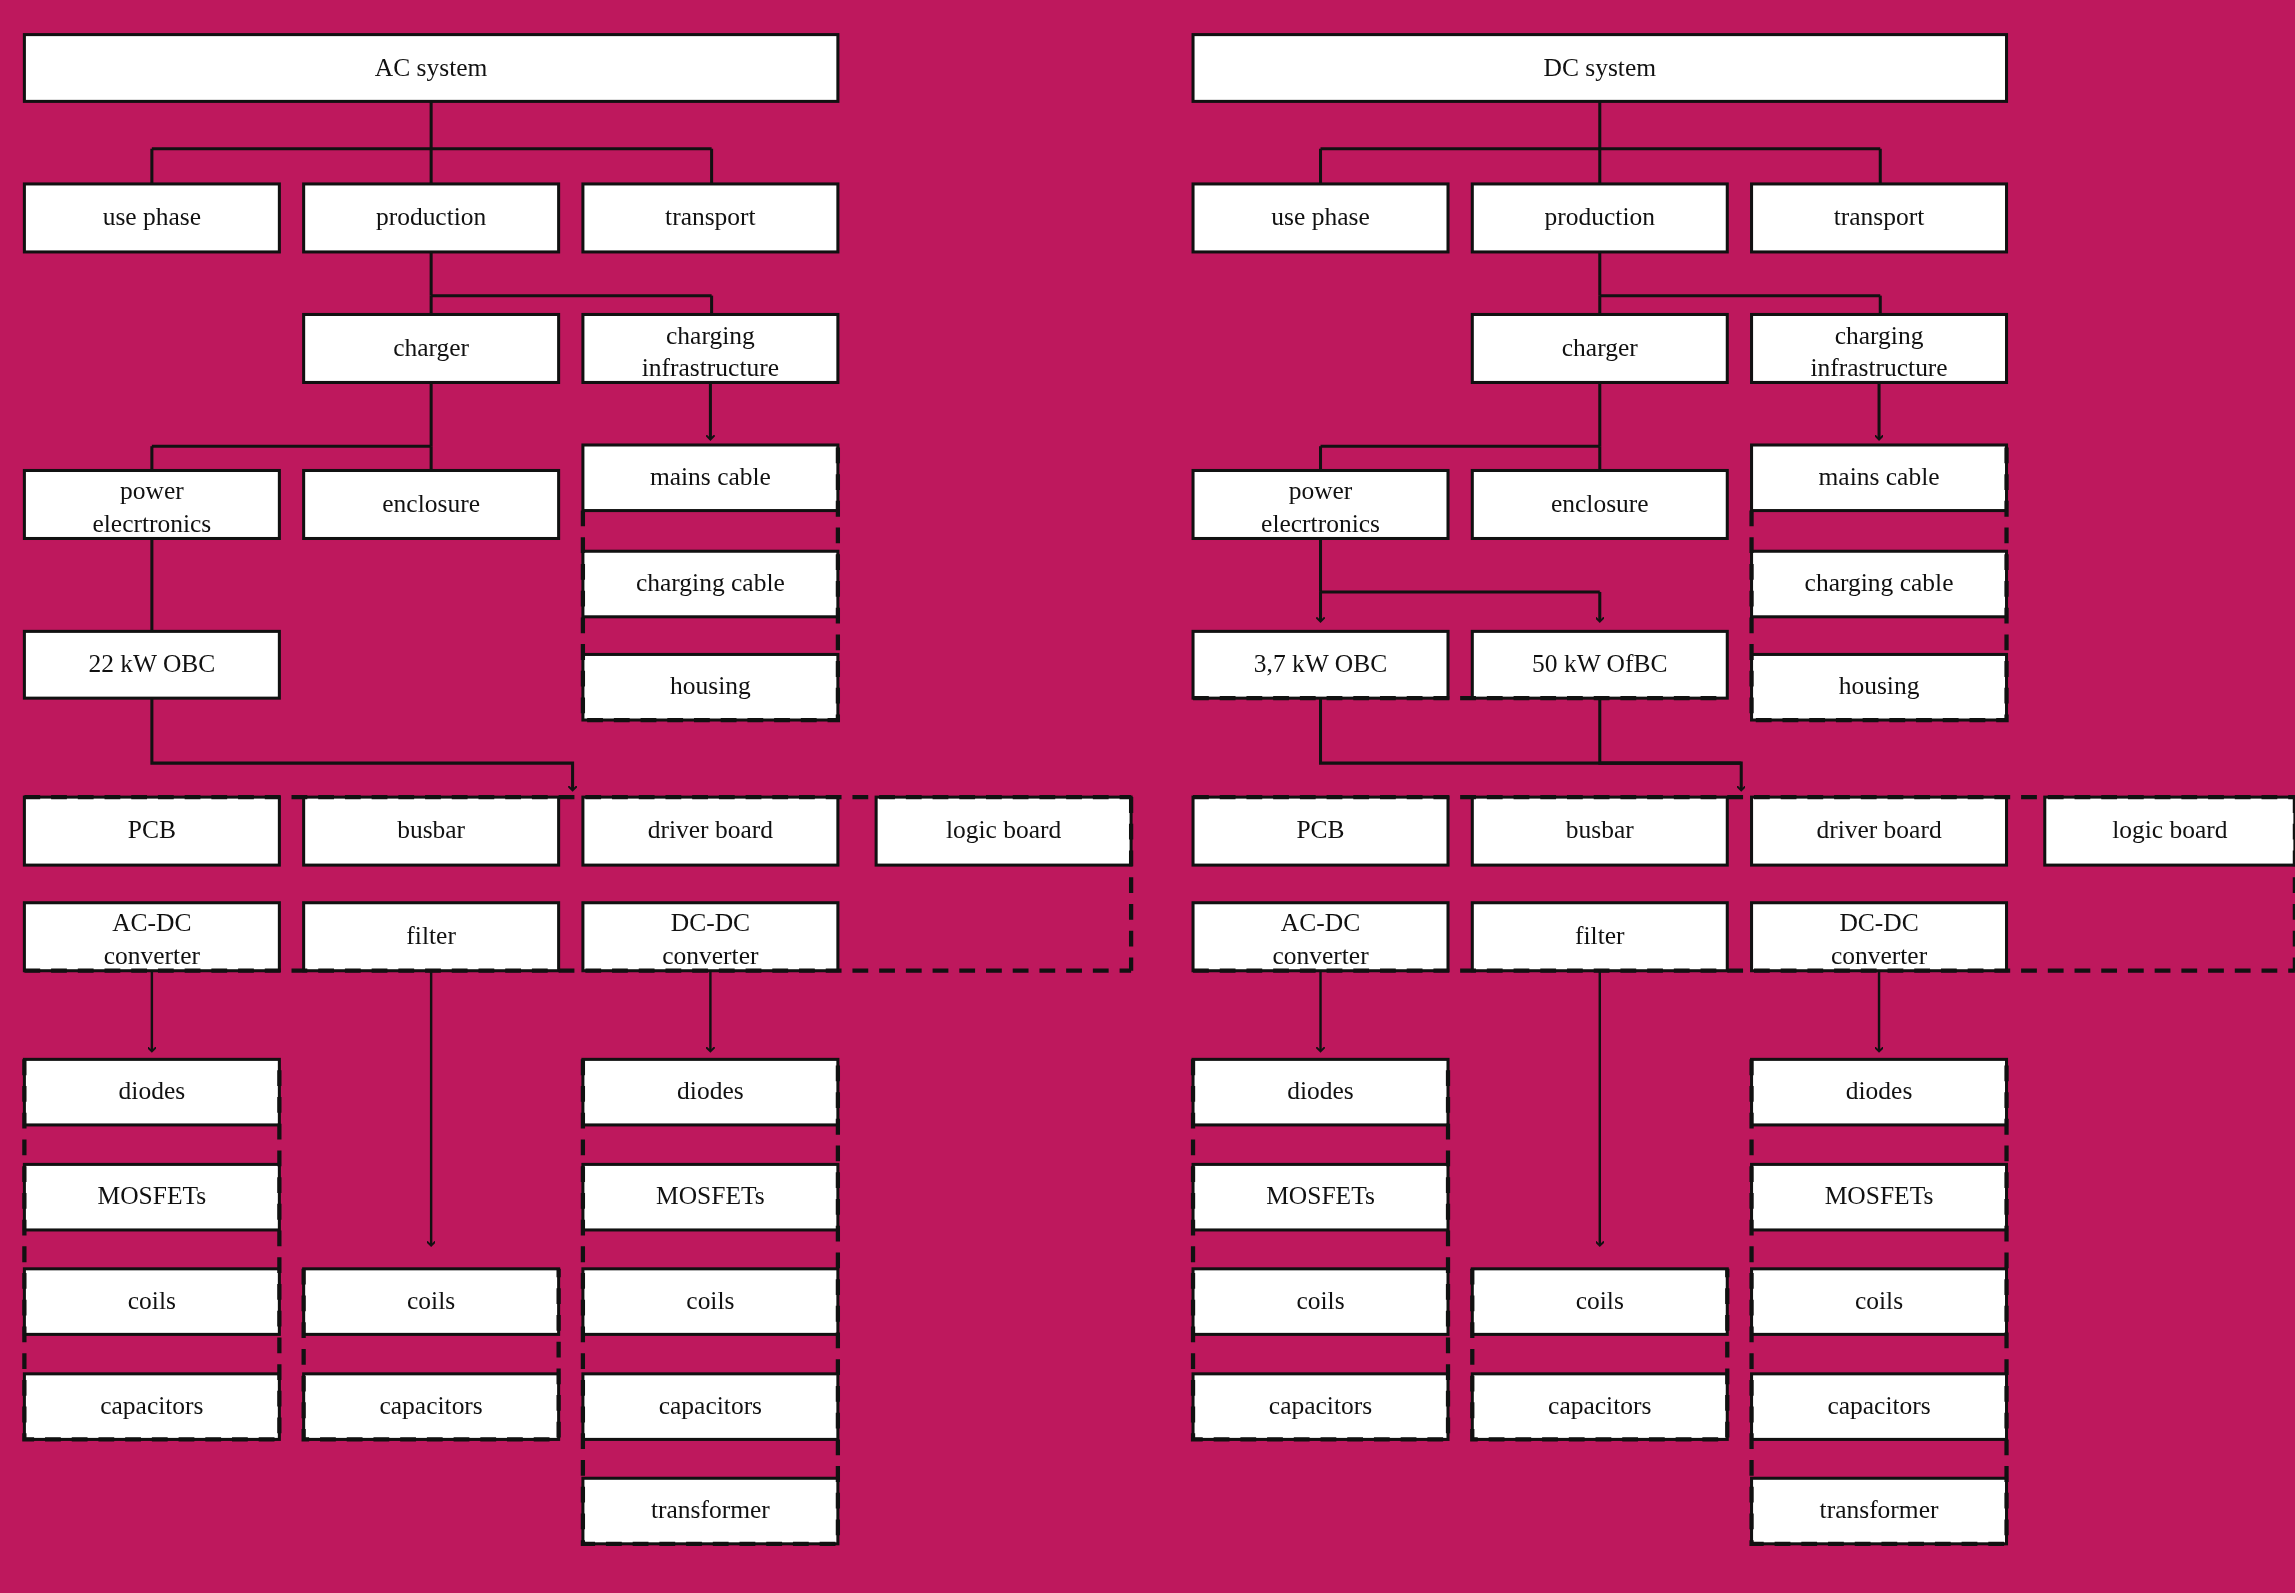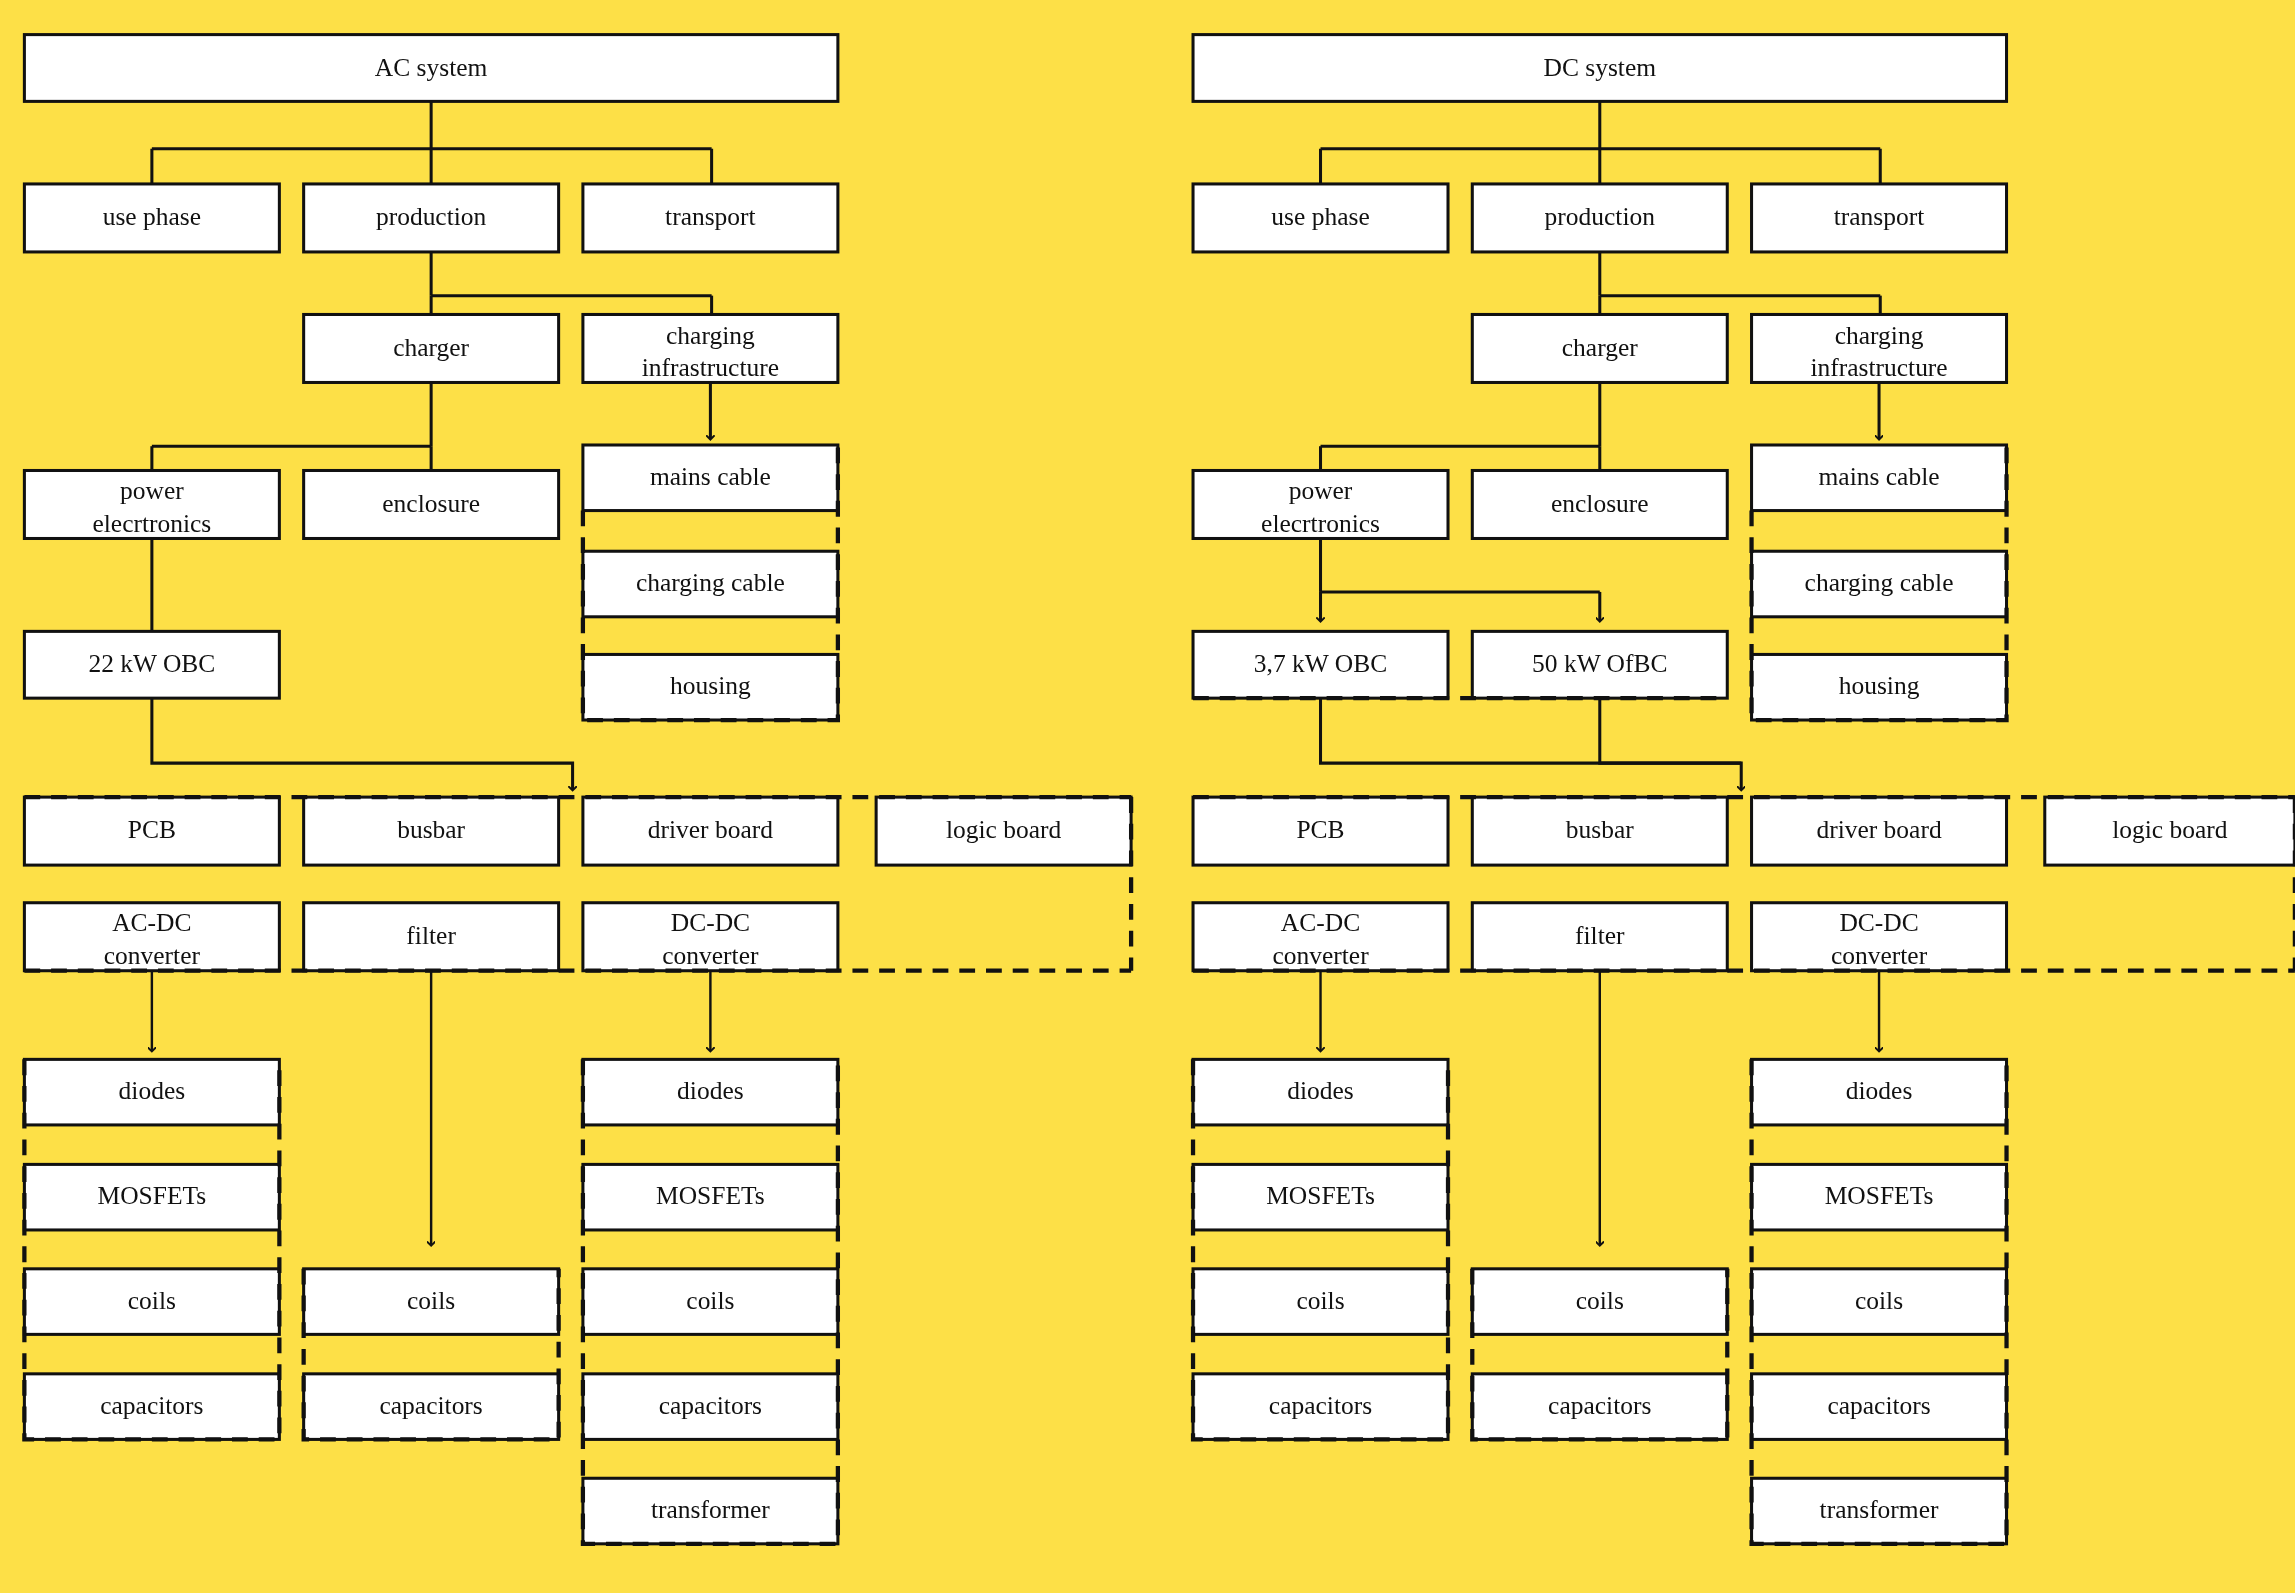--- a/index.html
+++ b/index.html
@@ -1,16 +1,16 @@
 <!DOCTYPE html>
 <html style="font-size:9.7px"><head>
 <meta charset="utf-8">
 <style>
   html,body{margin:0;padding:0;background:#ffffff;}
-  #root{position:relative;width:2295px;height:1593px;background:#fde047;
+  #root{position:relative;width:2295px;height:1593px;background:#be185d;
         font-family:"Liberation Serif","DejaVu Serif",serif;}
   svg{display:block;}
   .bx{fill:#ffffff;stroke:#111111;stroke-width:5;}
   .lbl{font-family:"Liberation Serif","DejaVu Serif",serif;font-size:42px;fill:#111111;
        text-anchor:middle;dominant-baseline:middle;}
   .lbl2{font-family:"Liberation Serif","DejaVu Serif",serif;font-size:42px;fill:#111111;
        text-anchor:middle;}
   .lnk{stroke:#111111;stroke-width:5;fill:none;}
   .lnk-thin{stroke:#111111;stroke-width:4;fill:none;}
   .dsh{stroke:#111111;stroke-width:7;fill:none;stroke-dasharray:26 18;}

